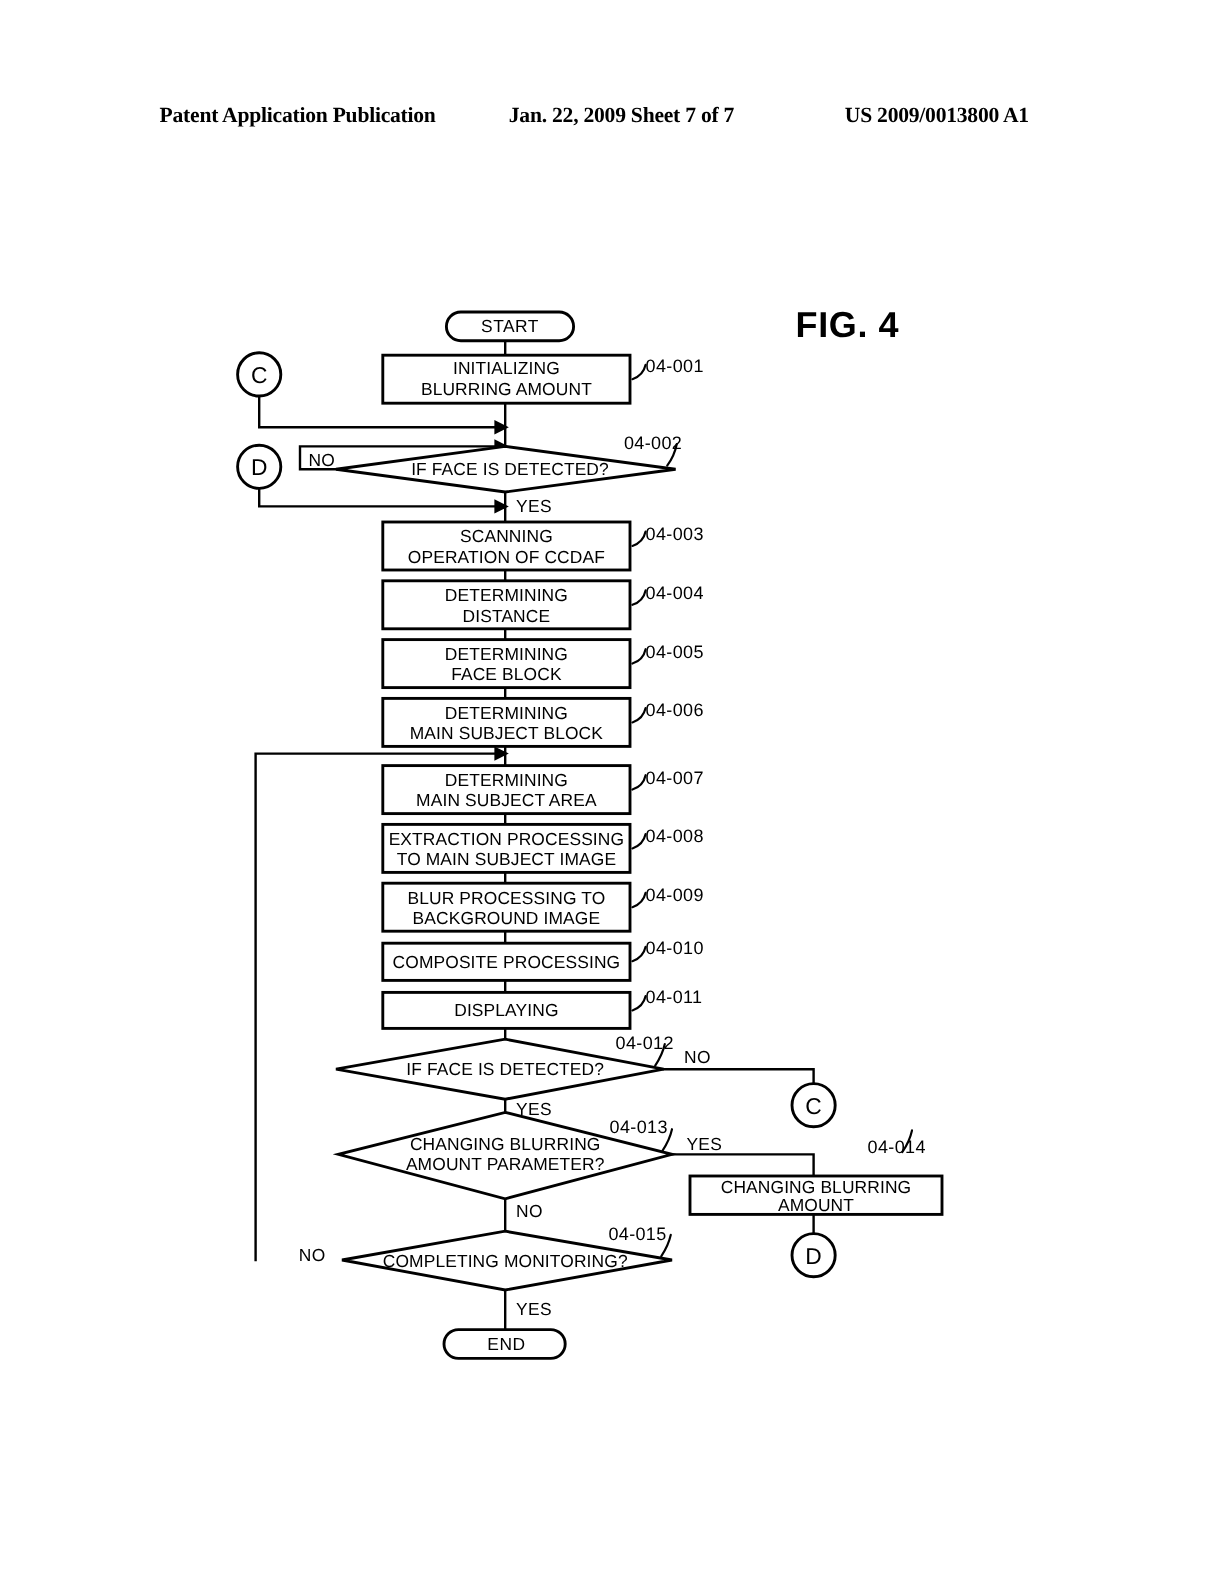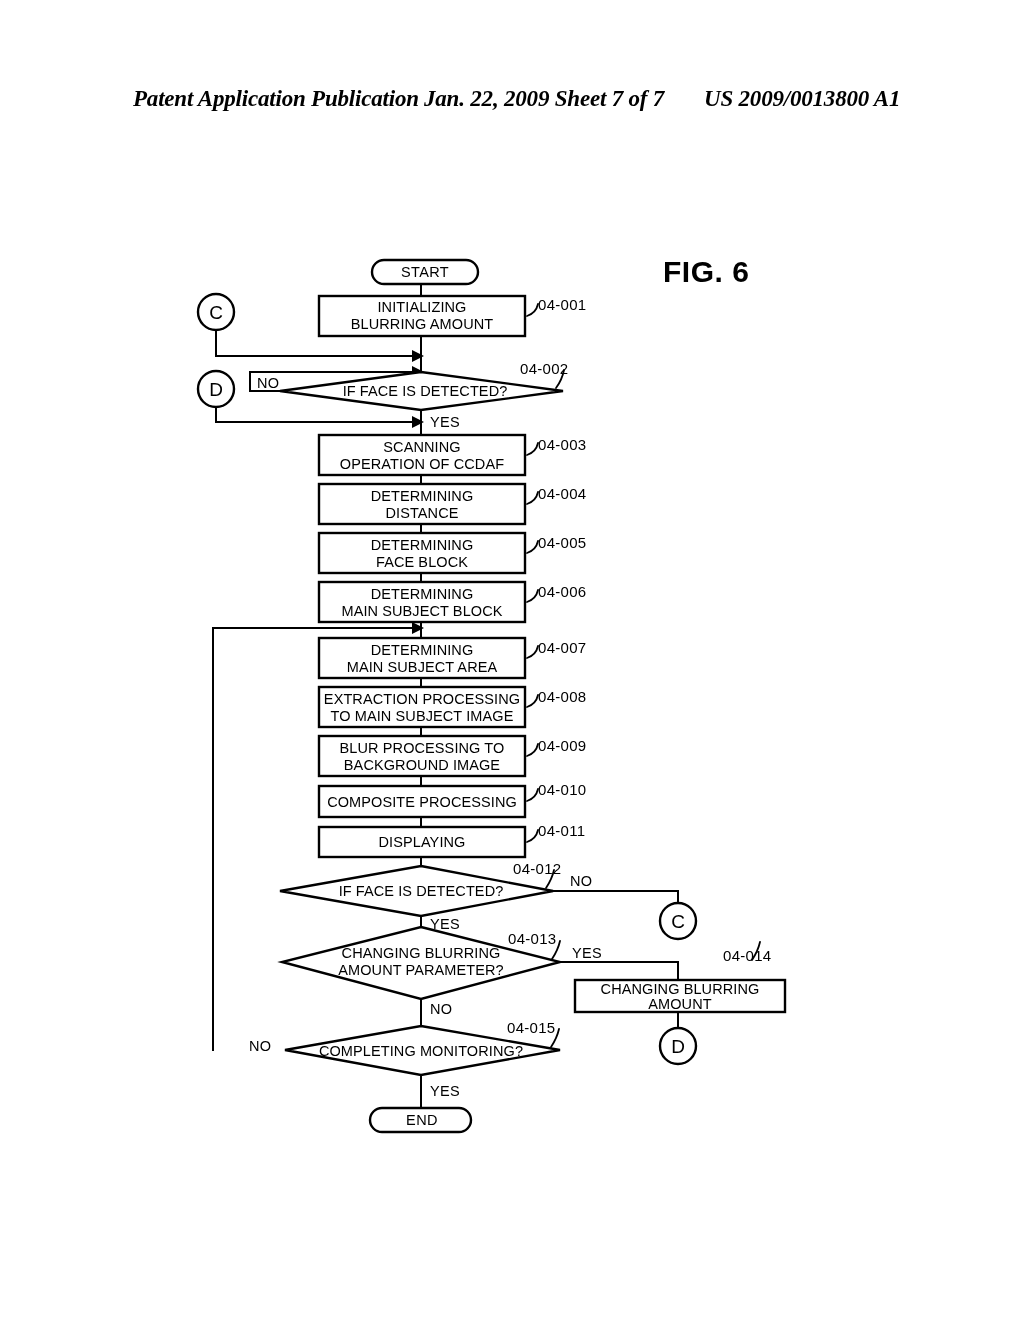--- a/index.html
+++ b/index.html
@@ -26,24 +26,23 @@
   .header {
     position: absolute;
     top: 86px;
     left: 0;
     width: 1024px;
     height: 26px;
     display: flex;
     align-items: baseline;
     font-family: "Liberation Serif", serif;
     font-weight: bold;
-    font-size: 23px;
+    font-size: 18px;
     letter-spacing: -0.2px;
     white-space: nowrap;
-    font-style: italic;
   }
   .header .h-pub      { position: absolute; left: 133px; }
   .header .h-date     { position: absolute; left: 424px; }
   .header .h-patno    { position: absolute; left: 704px; }
 
   
   .fig-label {
     position: absolute;
     left: 663px;
     top: 255px;
@@ -122,21 +121,21 @@
 <body>
 
 <div id="page">
 
   <div class="header">
     <span class="h-pub">Patent Application Publication</span>
     <span class="h-date">Jan. 22, 2009  Sheet 7 of 7</span>
     <span class="h-patno">US 2009/0013800 A1</span>
   </div>
 
-  <div class="fig-label">FIG. 6</div>
+  <div class="fig-label">FIG. 4</div>
 
   <svg class="flow" viewBox="0 0 1024 1320">
 
     <path class="conn" d="M421,283 L421,296"></path>
 
     <path class="conn" d="M421,336 L421,372"></path>
 
     <path class="conn" d="M216,330 L216,356 L412,356"></path>
     <polygon class="arrowhead" points="412,350 424,356 412,362"></polygon>
 

